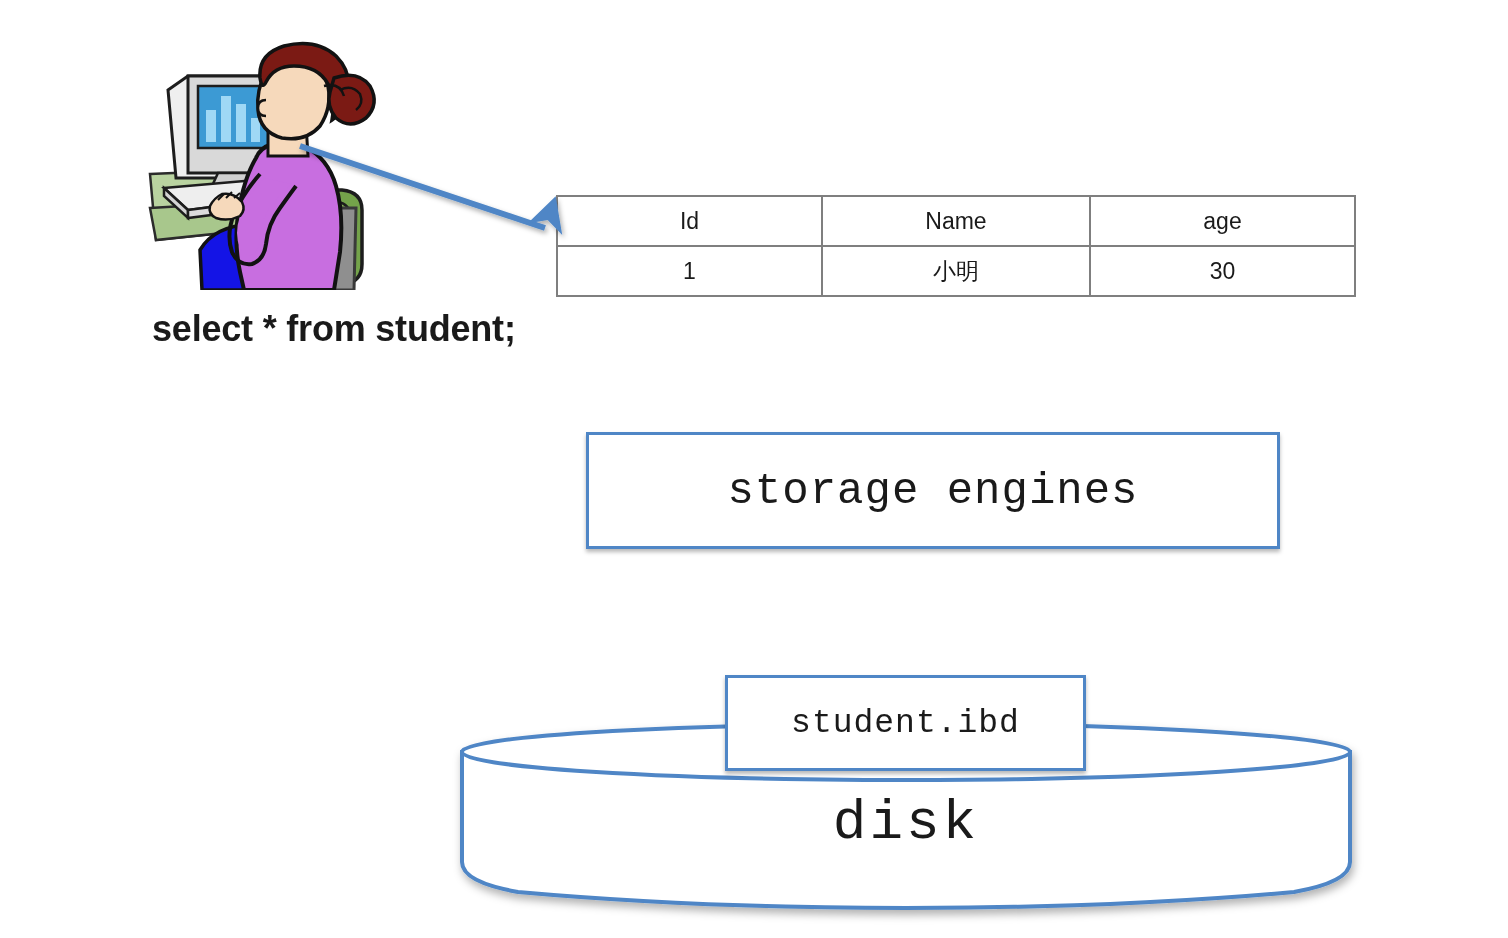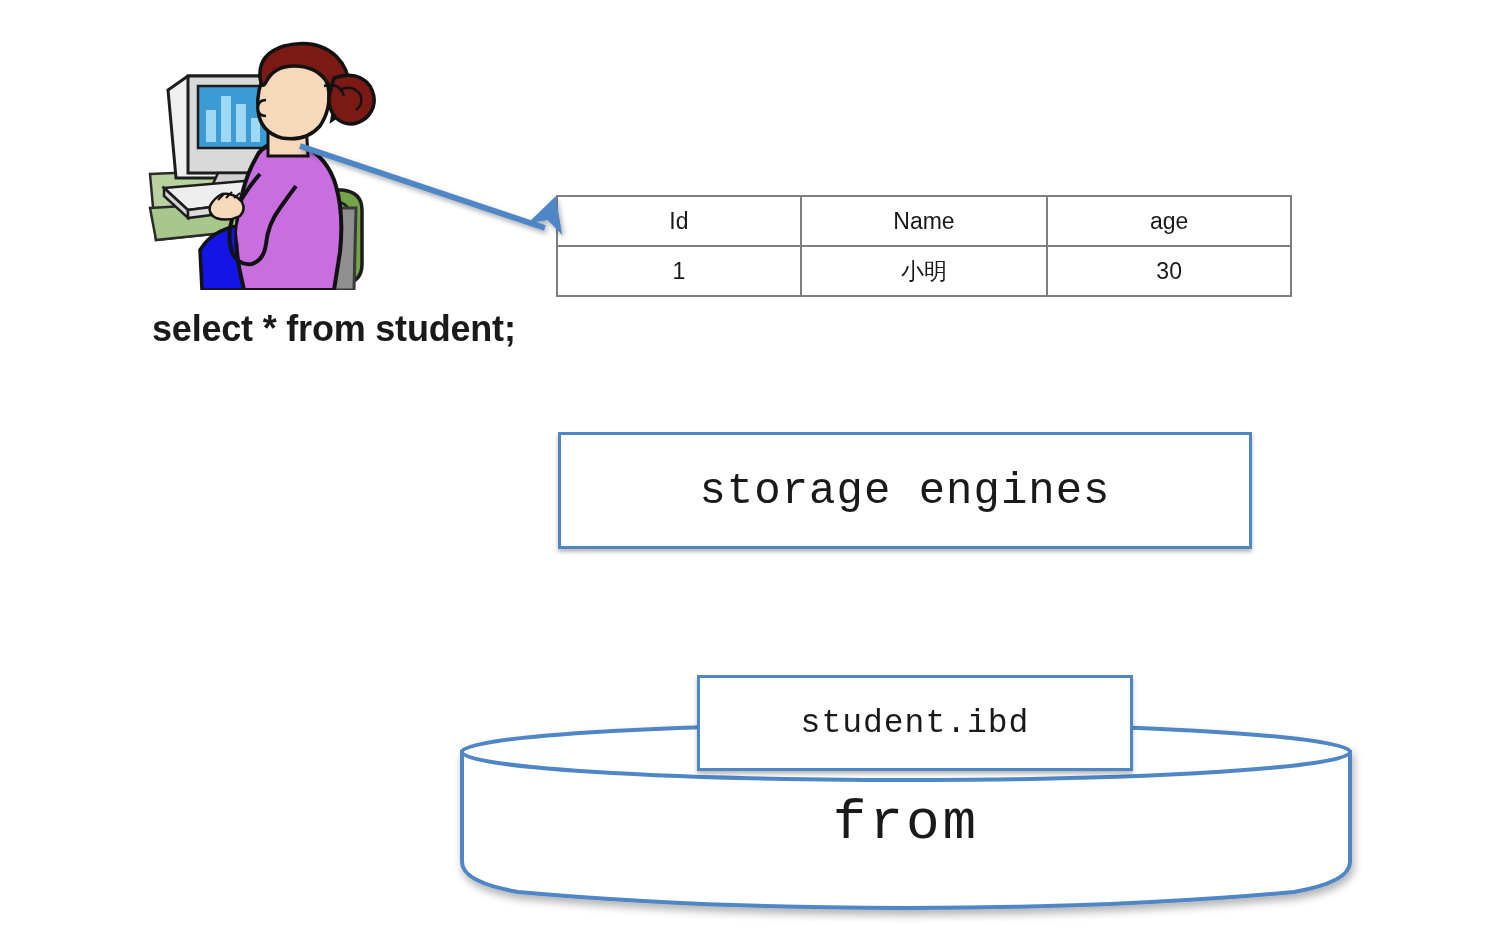--- a/index.html
+++ b/index.html
@@ -40,21 +40,21 @@
     color: #1a1a1a;
     letter-spacing: -0.2px;
     white-space: nowrap;
   }
 
   
   #result-table {
     position: absolute;
     left: 556px;
     top: 195px;
-    width: 736px;
+    width: 800px;
     height: 98px;
     border-collapse: collapse;
     table-layout: fixed;
     background: #ffffff;
     z-index: 3;
   }
   #result-table td, #result-table th {
     border: 2px solid #7f7f7f;
     text-align: center;
     vertical-align: middle;
@@ -86,40 +86,41 @@
   
   .flow-box {
     position: absolute;
     background: #ffffff;
     border: 3px solid #4f86c6;
     box-sizing: border-box;
     box-shadow: 0 3px 4px rgba(0,0,0,0.28);
     display: flex;
     align-items: center;
     justify-content: center;
+    margin-left: 28px;
   }
   .flow-box span {
     font-family: "Liberation Mono", monospace;
     color: #1a1a1a;
     white-space: pre;
   }
 
   #box-storage-engines {
     left: 558px;
     top: 432px;
     width: 694px;
     height: 117px;
     z-index: 4;
   }
   #box-storage-engines span { font-size: 44px; letter-spacing: 1px; }
 
   #box-student-ibd {
     left: 697px;
     top: 675px;
-    width: 436px;
+    width: 361px;
     height: 96px;
     z-index: 6;
   }
   #box-student-ibd span { font-size: 33px; letter-spacing: 1px; }
 
   
   #disk-cylinder {
     position: absolute;
     left: 458px;
     top: 722px;
@@ -266,21 +267,21 @@
       </defs>
       <g filter="url(#cyl-shadow)">
 
         <path d="M4 30 L4 140 Q4 160 60 170 Q240 186 448 186 Q656 186 836 170 Q892 160 892 140 L892 30 Z" fill="#ffffff" stroke="#4f86c6" stroke-width="4"></path>
 
         <ellipse cx="448" cy="30" rx="444" ry="28" fill="#ffffff" stroke="#4f86c6" stroke-width="4"></ellipse>
       </g>
     </svg>
   </div>
   <div id="disk-label">
-    <span>from</span>
+    <span>disk</span>
   </div>
 
   <div class="flow-box" id="box-student-ibd">
     <span>student.ibd</span>
   </div>
 
   <div class="arrow-layer">
     <svg viewBox="0 0 1508 938" xmlns="http://www.w3.org/2000/svg">
       <defs>
         <filter id="arr-shadow" x="-40%" y="-20%" width="190%" height="150%">

